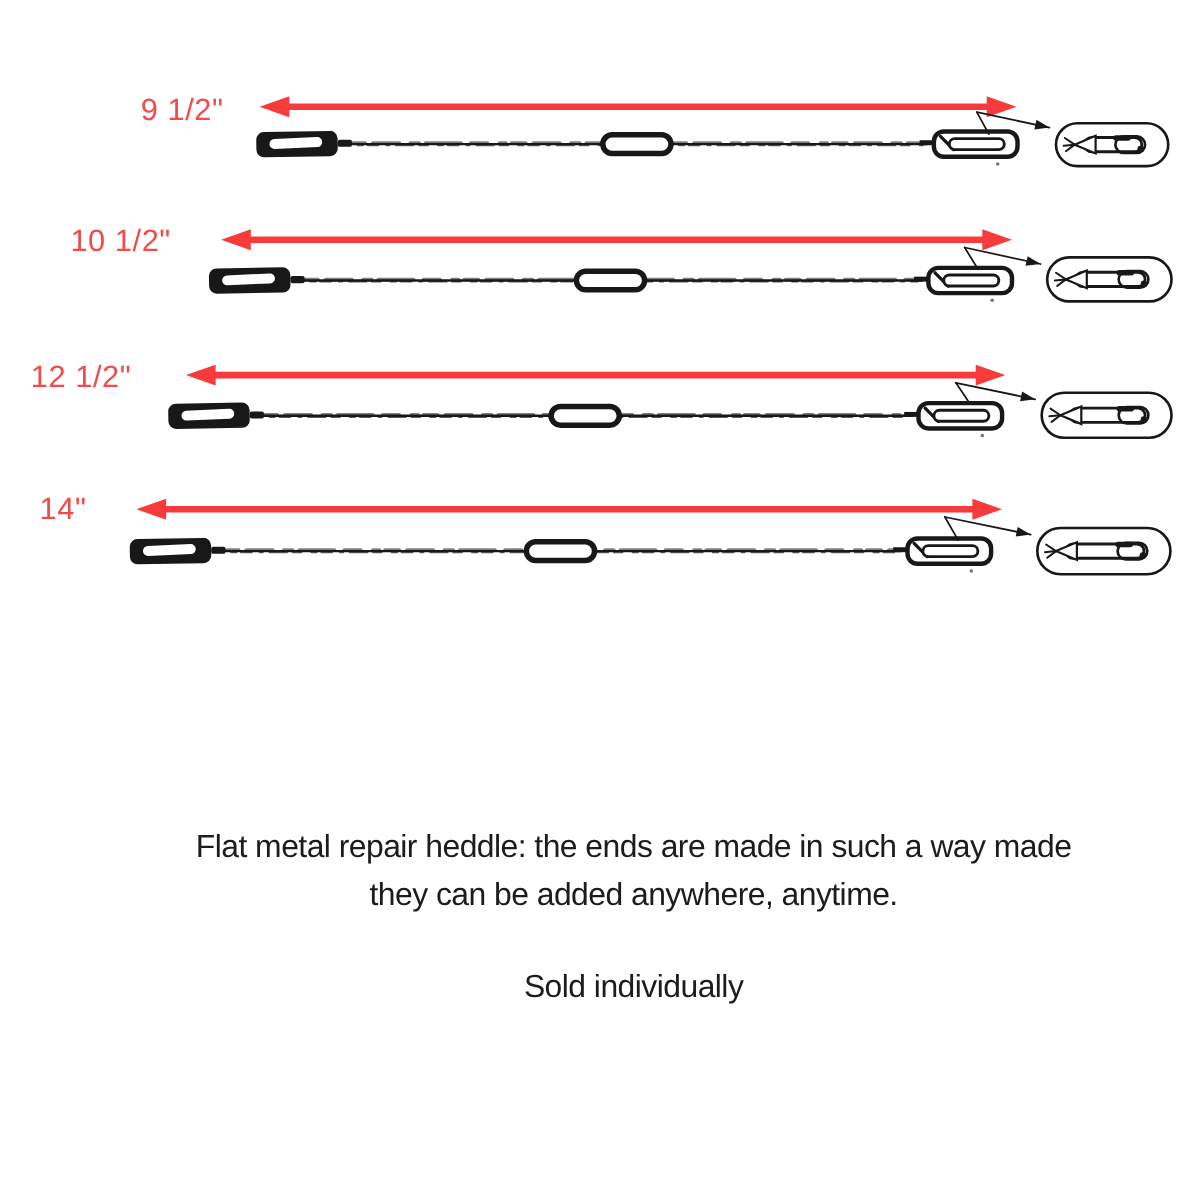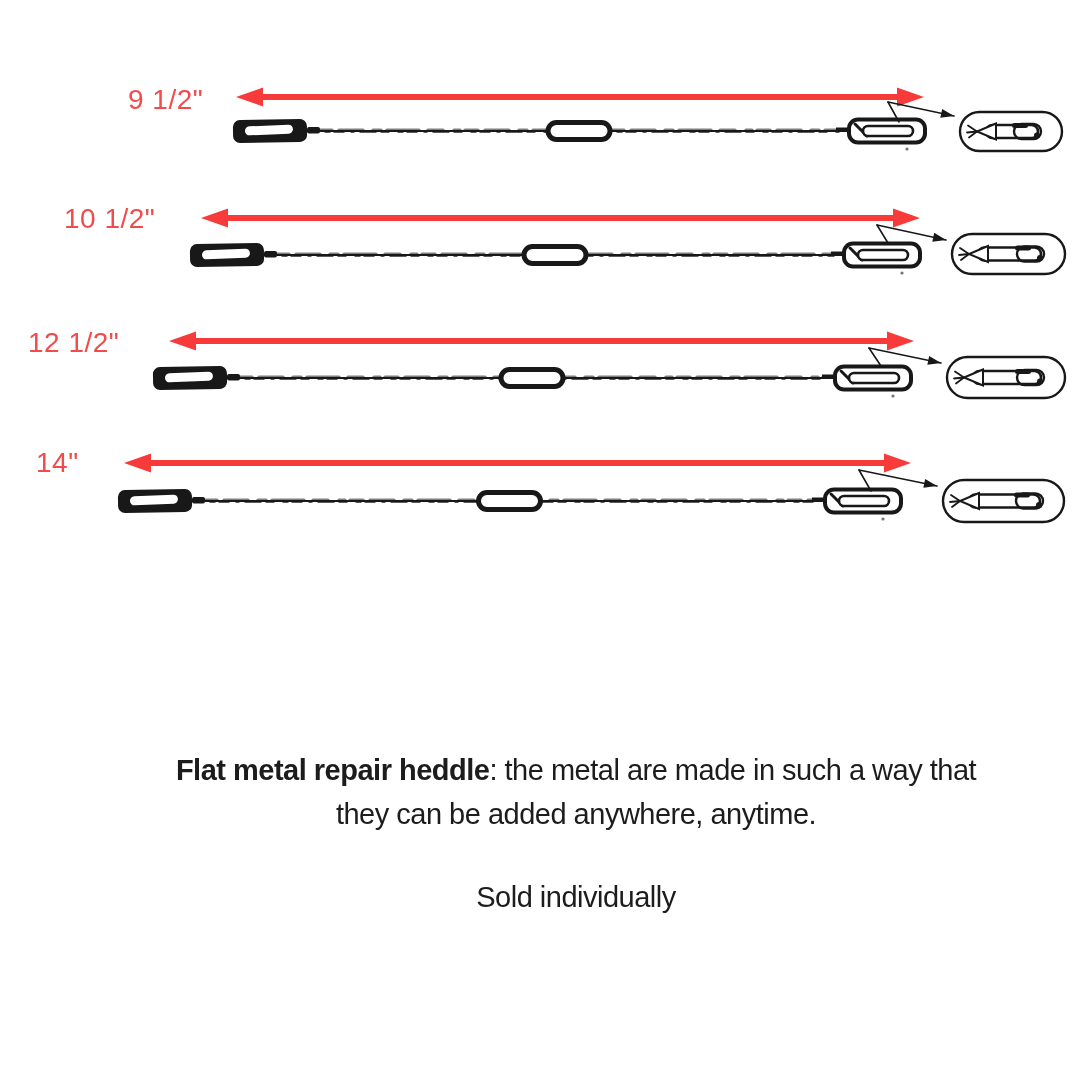--- a/index.html
+++ b/index.html
@@ -11,21 +11,21 @@
   #art{position:absolute;left:0;top:0;width:1080px;height:1080px;}
   .size-label{
     position:absolute;font-size:28px;line-height:1.1;
     color:var(--label,#f14b4b);letter-spacing:0.5px;white-space:nowrap;
   }
   .description{
     position:absolute;top:748px;left:36px;width:1080px;
     text-align:center;font-size:29px;line-height:44px;
     color:#1c1c1c;letter-spacing:-0.5px;
   }
-  .description .b{font-weight:700;}
+  .description .b{font-weight:400;}
   .sold{
     position:absolute;top:880px;left:36px;width:1080px;
     text-align:center;font-size:29px;line-height:1.2;
     color:#1c1c1c;letter-spacing:-0.5px;
   }
   
   .a-line{stroke:var(--arrow,#f73b3b);}
   .a-head{fill:var(--arrow,#f73b3b);}
   .ink-line{stroke:var(--ink,#181818);stroke-linecap:round;}
   .ink-fill{fill:var(--ink,#181818);}
@@ -186,18 +186,18 @@
         </g>
       </g>
     </svg>
 
   <div class="size-label" style="left:128px;top:85px">9 1/2"</div>
   <div class="size-label" style="left:64px;top:204px">10 1/2"</div>
   <div class="size-label" style="left:28px;top:328px">12 1/2"</div>
   <div class="size-label" style="left:36px;top:448px">14"</div>
 
   <div class="description">
-    <div><span class="b">Flat metal repair heddle</span><span>: the metal are made in such a way that</span></div>
+    <div><span class="b">Flat metal repair heddle</span><span>: the ends are made in such a way made</span></div>
     <div>they can be added anywhere, anytime.</div>
   </div>
 
   <div class="sold">Sold individually</div>
 </div>
 
 </body></html>

